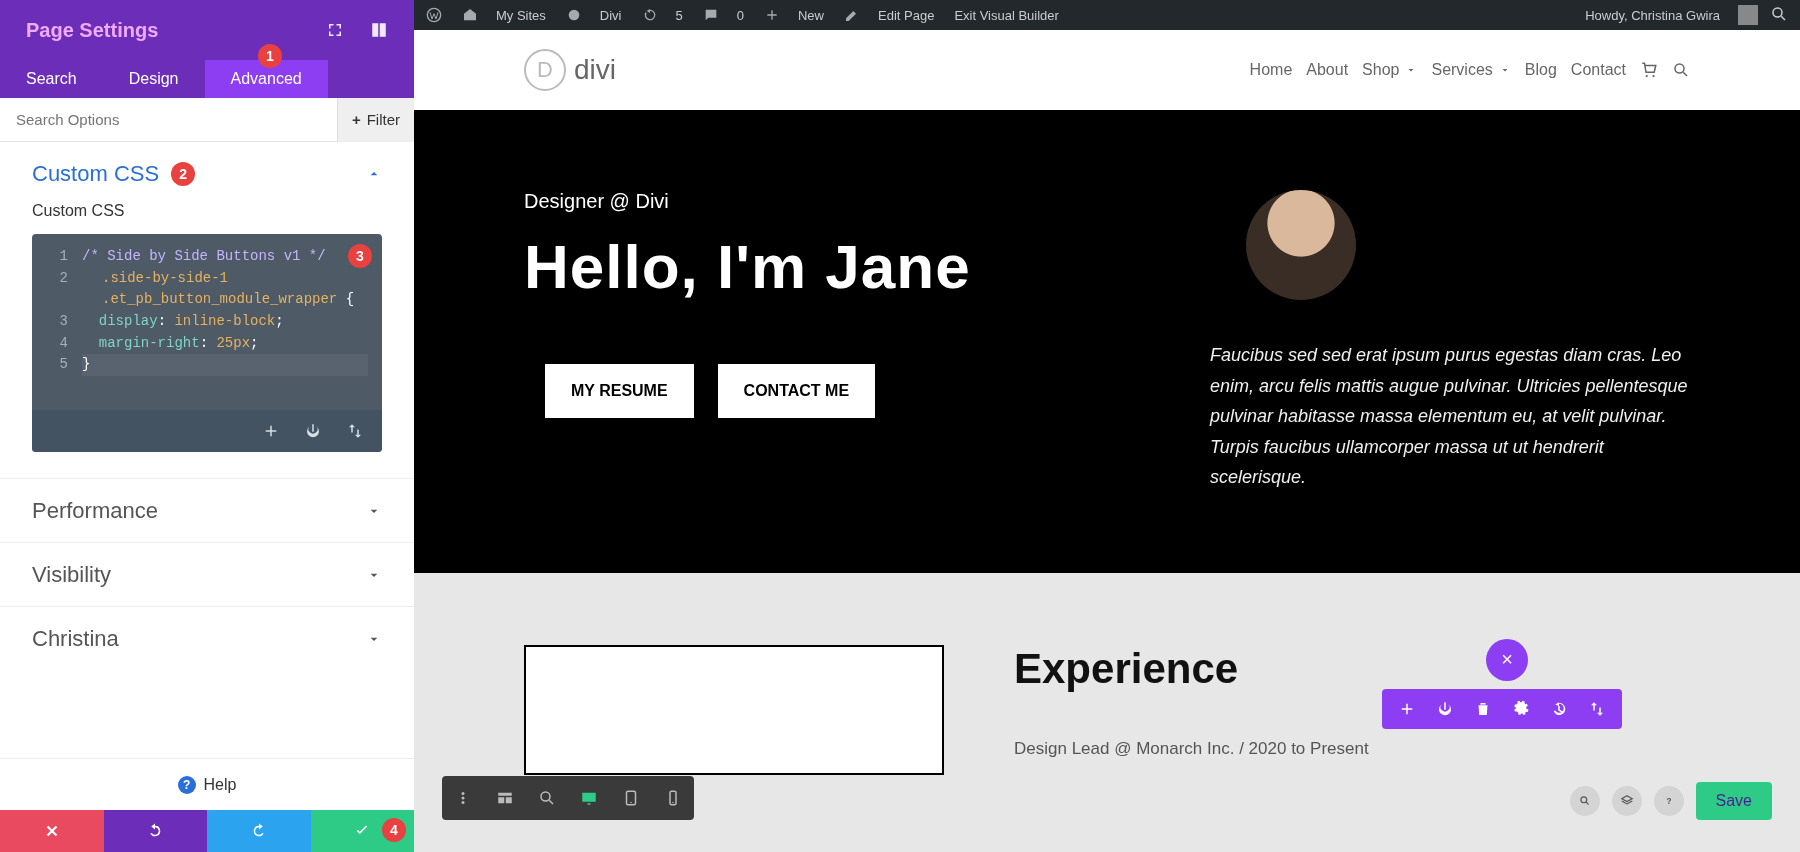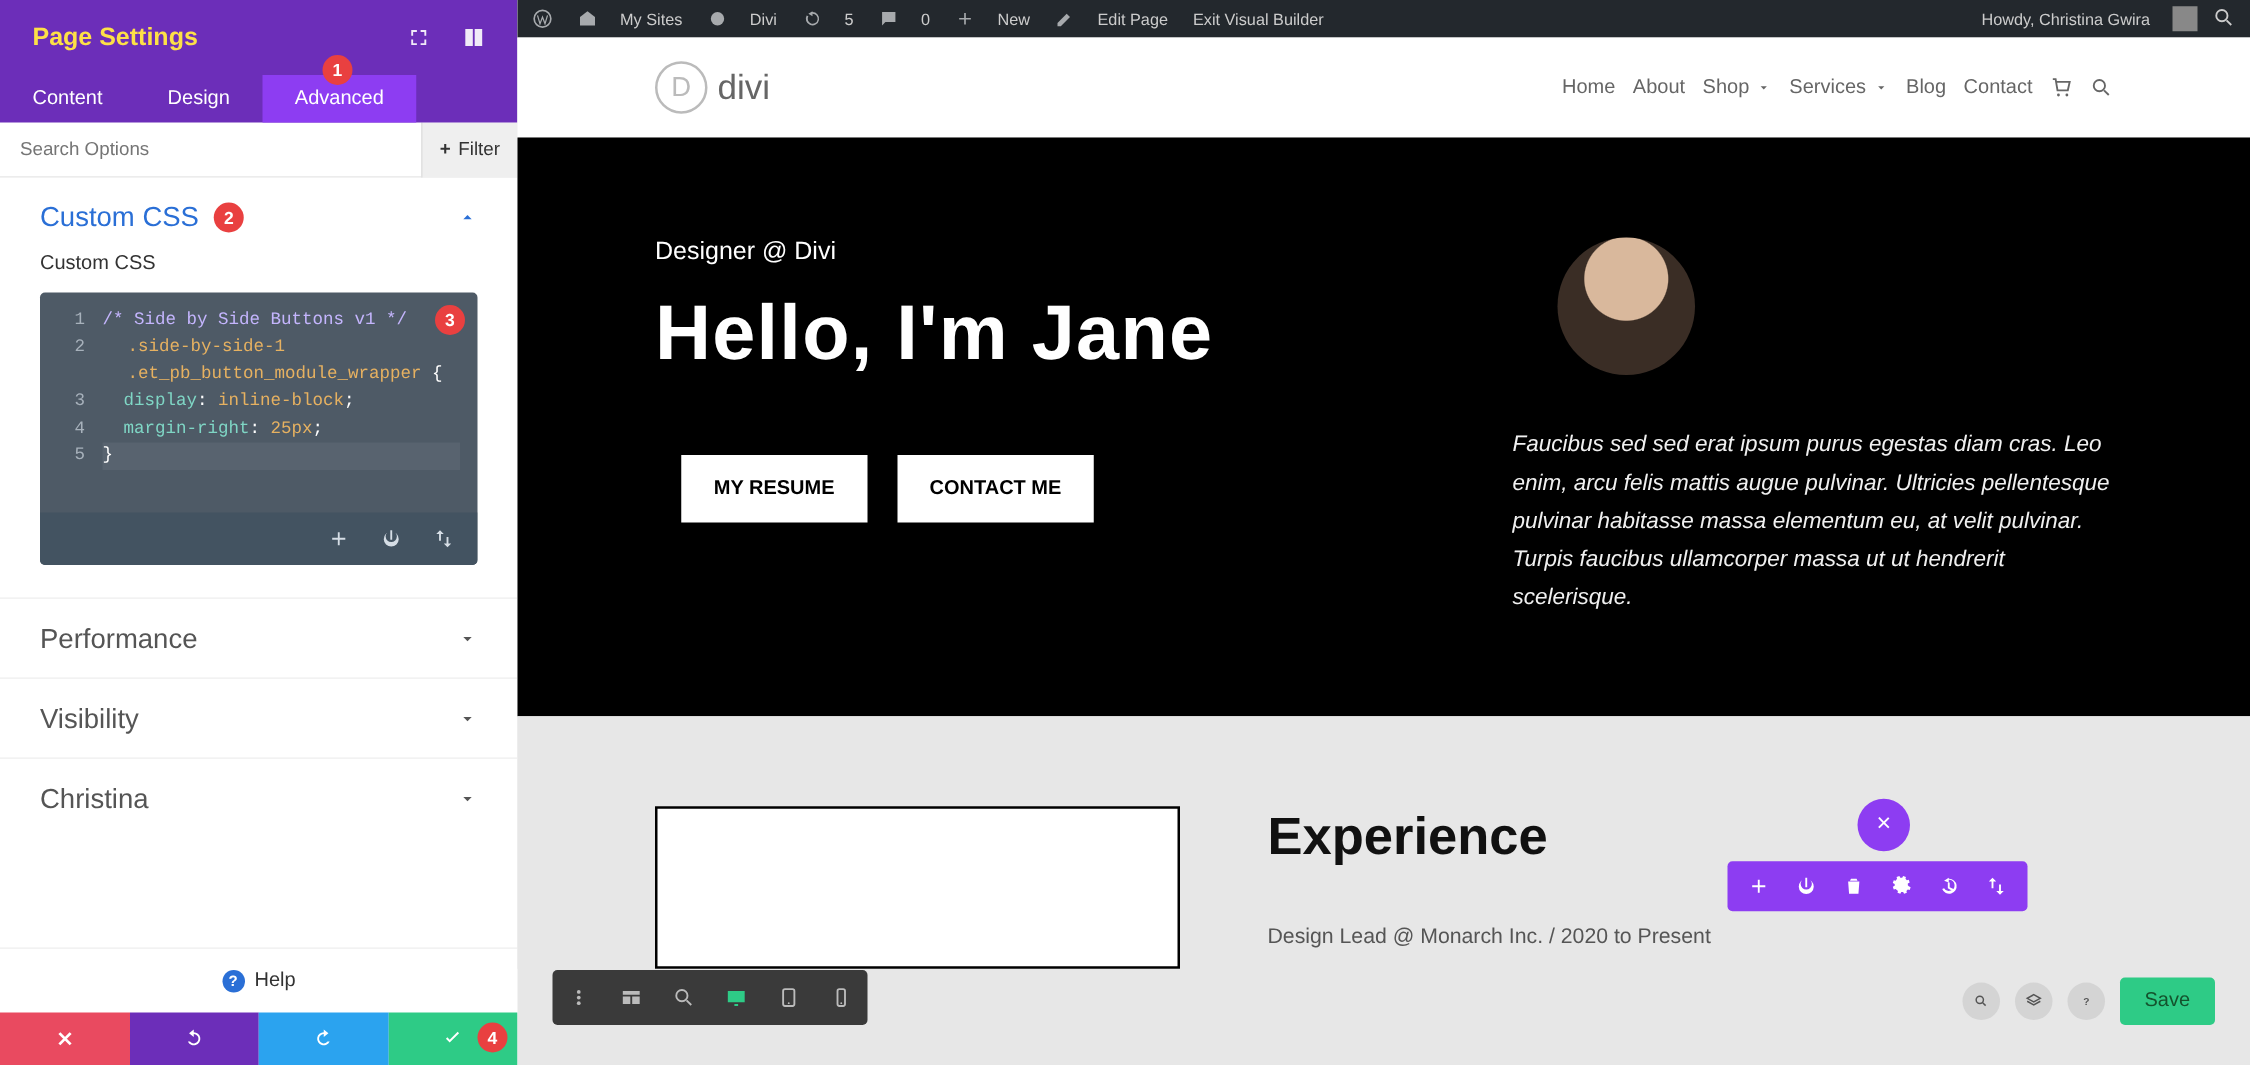--- a/index.html
+++ b/index.html
@@ -2,21 +2,21 @@
 <html><head>
 <meta charset="utf-8">
 <style>
 * { box-sizing: border-box; margin: 0; padding: 0; }
 html, body { width: 1800px; height: 852px; overflow: hidden; font-family: -apple-system, BlinkMacSystemFont, "Segoe UI", Helvetica, Arial, sans-serif; }
 
 .app { display: flex; height: 100%; }
 
 
 .panel { width: 414px; background: #fff; display: flex; flex-direction: column; position: relative; }
-.panel-header { background: #6c2eb9; color: #fde047; height: 60px; display: flex; align-items: center; padding: 0 26px; justify-content: space-between; }
+.panel-header { background: #6c2eb9; color: #f0abfc; height: 60px; display: flex; align-items: center; padding: 0 26px; justify-content: space-between; }
 .panel-header h1 { font-size: 20px; font-weight: 600; }
 .panel-header-icons { display: flex; gap: 26px; color: #fff; }
 .panel-header-icons svg { width: 18px; height: 18px; fill: #fff; cursor: pointer; opacity: .9; }
 
 .tabs { display: flex; background: #6c2eb9; height: 38px; position: relative; }
 .tab { flex: 0 0 auto; padding: 0 26px; display: flex; align-items: center; color: #fff; font-size: 16px; cursor: pointer; }
 .tab.active { background: #8d3df2; }
 
 .search-row { height: 44px; display: flex; align-items: center; border-bottom: 1px solid #e6e6e6; }
 .search-row input { flex: 1; border: none; padding: 0 16px; font-size: 15px; outline: none; color: #888; }
@@ -101,21 +101,21 @@
 
 
 .view-toolbar { position: absolute; bottom: 32px; left: 28px; background: #3a3a3a; height: 44px; display: flex; align-items: center; border-radius: 4px; overflow: hidden; }
 .vt-btn { width: 42px; height: 44px; display: flex; align-items: center; justify-content: center; cursor: pointer; }
 .vt-btn svg { fill: #bbb; width: 18px; height: 18px; }
 .vt-btn.active svg { fill: #2ecb86; }
 
 .right-controls { position: absolute; bottom: 32px; right: 28px; display: flex; align-items: center; gap: 12px; }
 .circ { width: 30px; height: 30px; border-radius: 50%; background: #d4d4d4; display: flex; align-items: center; justify-content: center; cursor: pointer; }
 .circ svg { width: 14px; height: 14px; fill: #555; }
-.save-btn { background: #2ecb86; color: #14532d; padding: 10px 20px; border-radius: 4px; font-size: 16px; cursor: pointer; }
+.save-btn { background: #2ecb86; color: #4c1d95; padding: 10px 20px; border-radius: 4px; font-size: 16px; cursor: pointer; }
 
 </style>
 </head>
 <body>
 
 <div class="app">
 
   <div class="panel">
 
     <div class="panel-header">
@@ -124,21 +124,21 @@
         <svg viewBox="0 0 24 24">
             <path d="M4 4h6v2H6v4H4V4zm10 0h6v6h-2V6h-4V4zM4 14h2v4h4v2H4v-6zm14 0h2v6h-6v-2h4v-4z"></path>
           </svg>
         <svg viewBox="0 0 24 24">
             <path d="M3 3h8v18H3V3zm10 0h8v18h-8V3z"></path>
           </svg>
       </div>
     </div>
 
     <div class="tabs">
-      <div class="tab">Content</div>
+      <div class="tab">Search</div>
       <div class="tab">Design</div>
       <div class="tab active">Advanced</div>
       <div class="badge" style="top:-16px; left:258px;">1</div>
     </div>
 
     <div class="search-row">
       <input placeholder="Search Options" style="">
       <button class="filter-btn">
         <span style="font-weight:bold;">+</span>
         <span>Filter</span>

